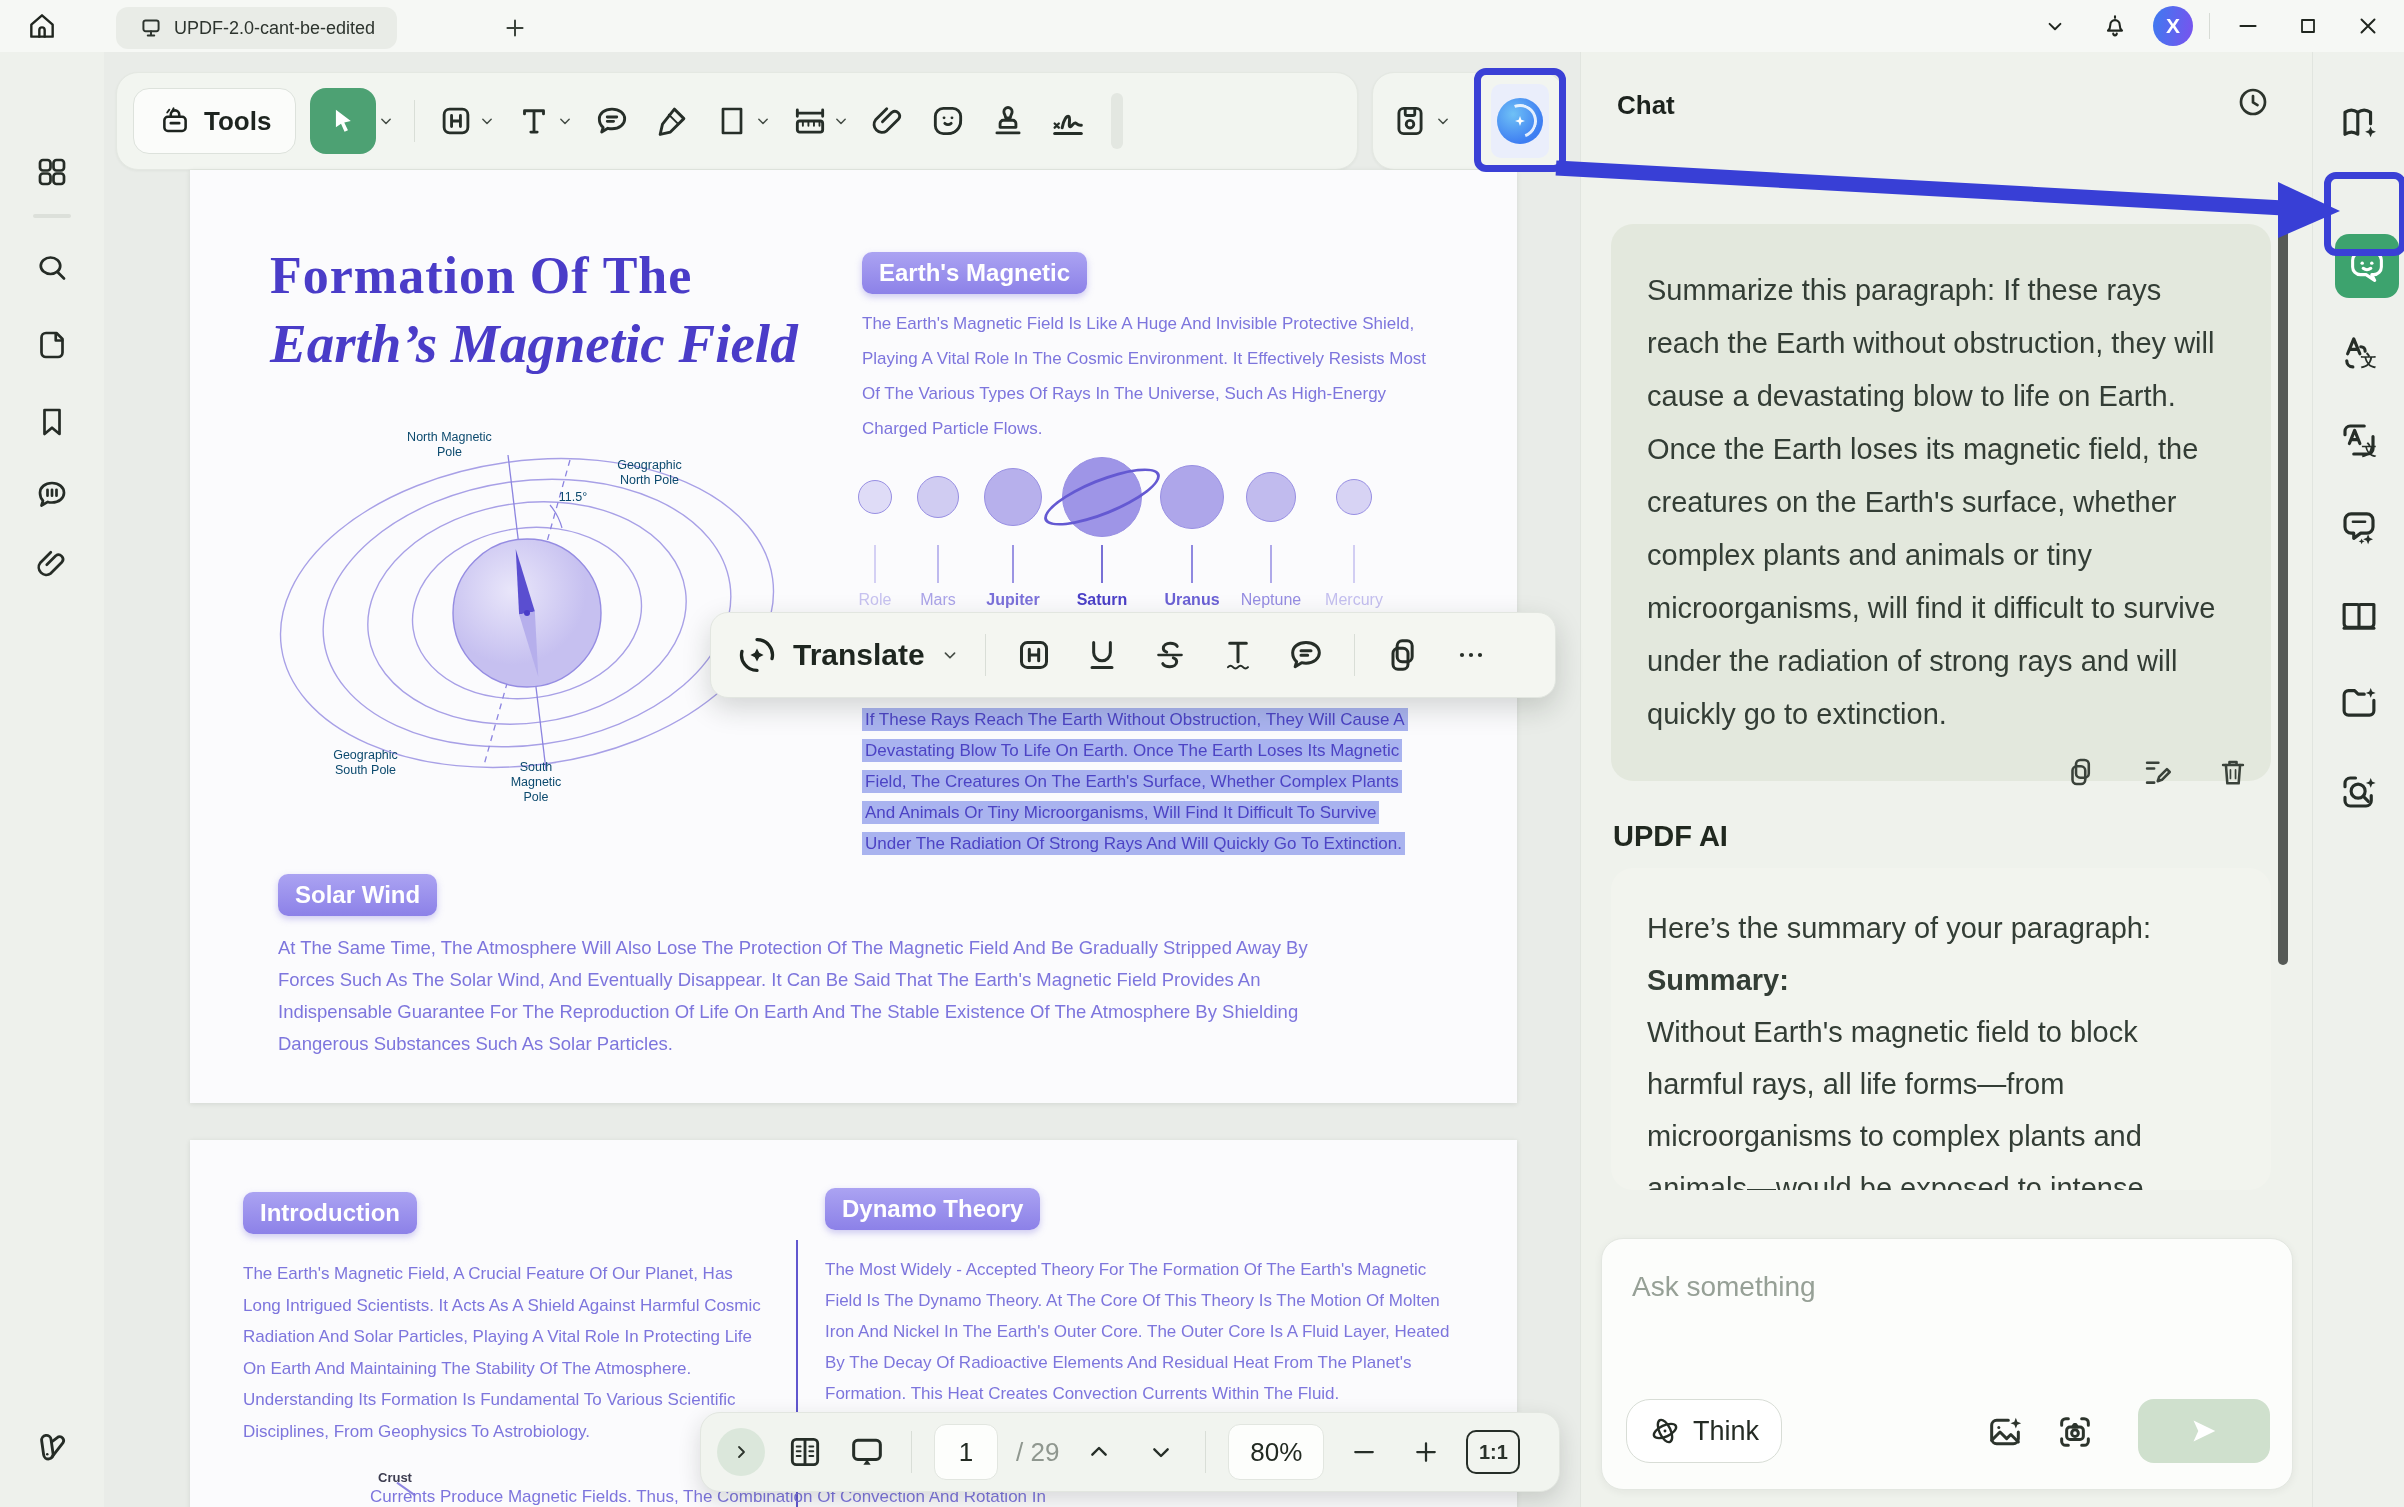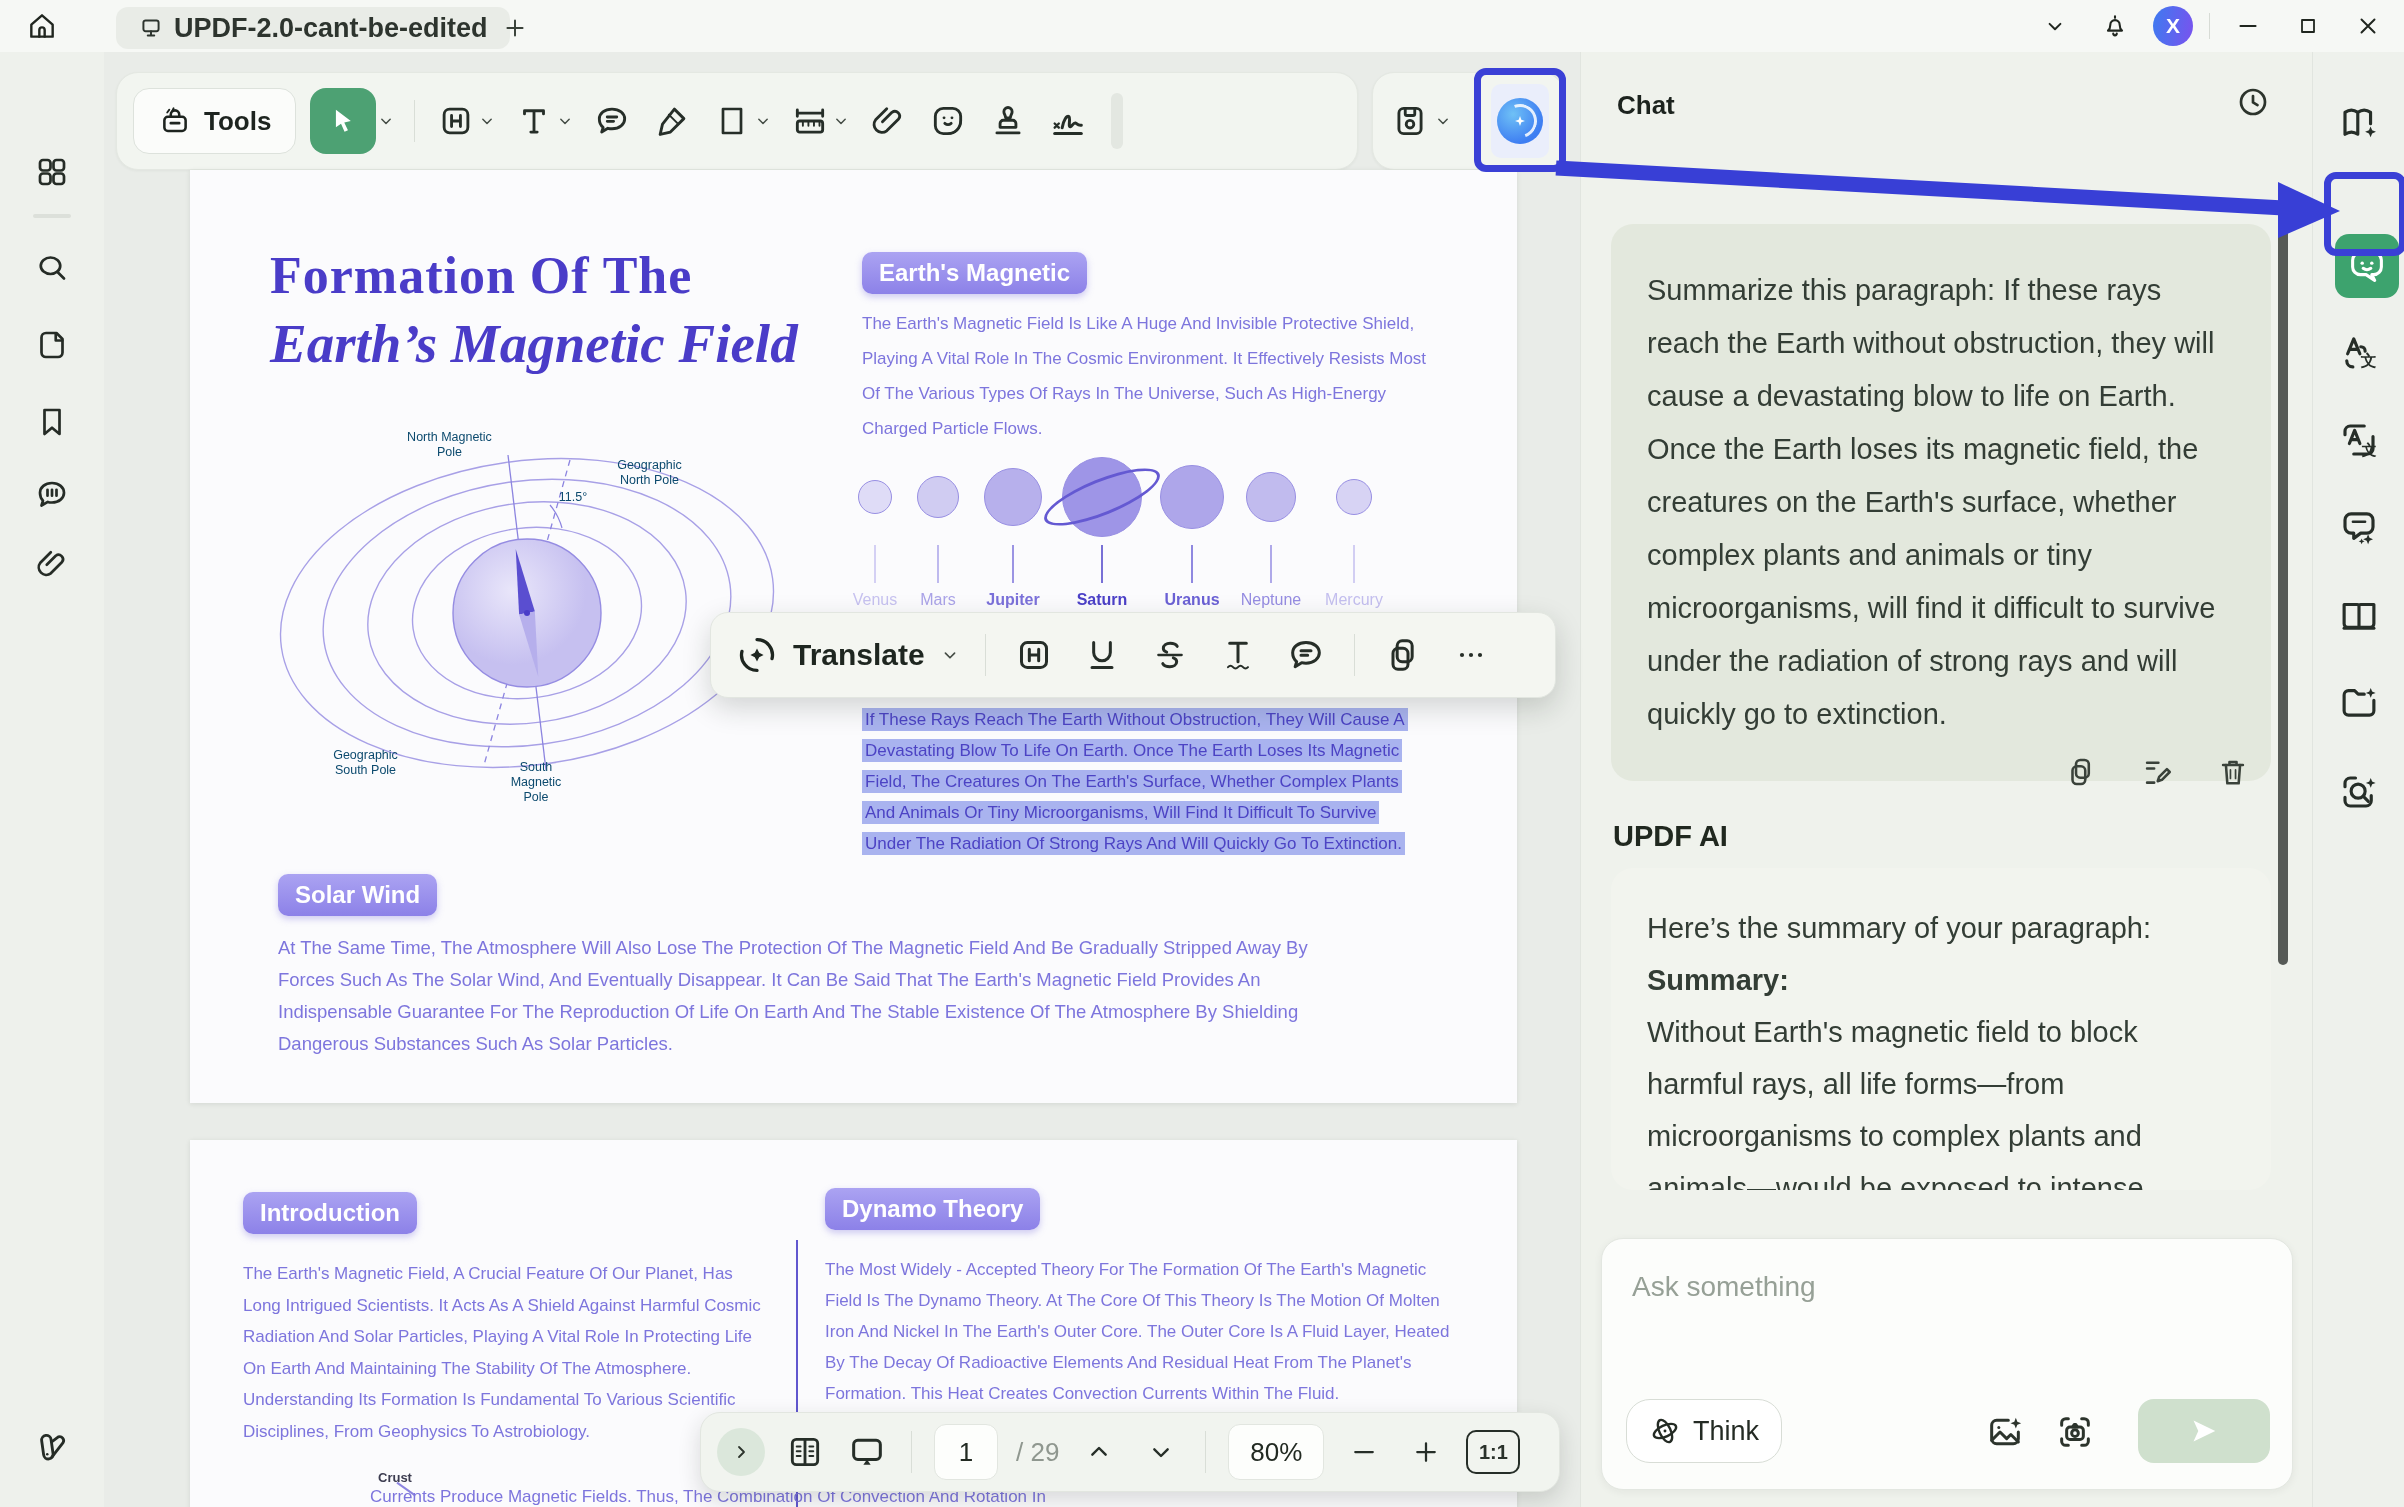--- a/index.html
+++ b/index.html
@@ -7,21 +7,21 @@
   body { font-family:"Liberation Sans", sans-serif; color:#2a322b; background:#e9ece8; }
   #app { position:relative; width:2404px; height:1507px; background:#e9ece8; overflow:hidden; }
   .abs { position:absolute; }
   .flex { display:flex; align-items:center; }
   .ctr { display:flex; align-items:center; justify-content:center; }
   svg.ic { fill:none; stroke:currentColor; stroke-width:1.8; stroke-linecap:round; stroke-linejoin:round; }
 
   
   #titlebar { left:0; top:0; width:2404px; height:52px; background:#f6f8f5; }
   .tab { left:116px; top:7px; height:42px; padding:0 22px; background:#e9ece7; border-radius:12px; gap:10px; color:#2d342e; }
-  .tab-title { font-size:27px;font-weight:bold; }
+  .tab-title { font-size:18px; }
   .win-btn { width:44px; height:44px; color:#20261f; }
   .avatar { width:40px; height:40px; border-radius:50%; background:linear-gradient(100deg,#3d7bf0,#7a52ee); color:#fff; font-size:21px; font-weight:700; }
   .vdiv { width:1px; height:26px; background:#d7dbd5; }
 
   
   #sidebar { left:0; top:52px; width:104px; height:1455px; background:#eef1ec; }
   .side-ic { left:32px; width:40px; height:40px; color:#252c26; }
   .side-div { left:33px; width:38px; height:4px; border-radius:2px; background:#dce0da; }
 
   
@@ -563,21 +563,21 @@
       <span class="badge">Earth's Magnetic</span>
     </div>
     <div class="abs doc-p" style="left:672px;top:136px;width:565px">The Earth's Magnetic Field Is Like A Huge And Invisible Protective Shield, Playing A Vital Role In The Cosmic Environment. It Effectively Resists Most Of The Various Types Of Rays In The Universe, Such As High-Energy Charged Particle Flows.</div>
 
     <div>
       <div class="planet" style="left:625px;top:285px">
           <div class="p-circlebox">
             <span class="p-circle" style="height: 34px; width: 34px; background: rgb(223, 220, 247);"></span>
           </div>
           <span class="p-tick" style="background: rgb(199, 194, 240);"></span>
-          <span class="p-label" style="color: rgb(199, 194, 240); font-weight: 500;">Venus</span>
+          <span class="p-label" style="color: rgb(199, 194, 240); font-weight: 500;">Role</span>
         </div>
       <div class="planet" style="left:688px;top:285px">
           <div class="p-circlebox">
             <span class="p-circle" style="height: 42px; width: 42px; background: rgb(208, 204, 242);"></span>
           </div>
           <span class="p-tick" style="background: rgb(170, 163, 232);"></span>
           <span class="p-label" style="color: rgb(170, 163, 232); font-weight: 500;">Mars</span>
         </div>
       <div class="planet" style="left:763px;top:285px">
           <div class="p-circlebox">

